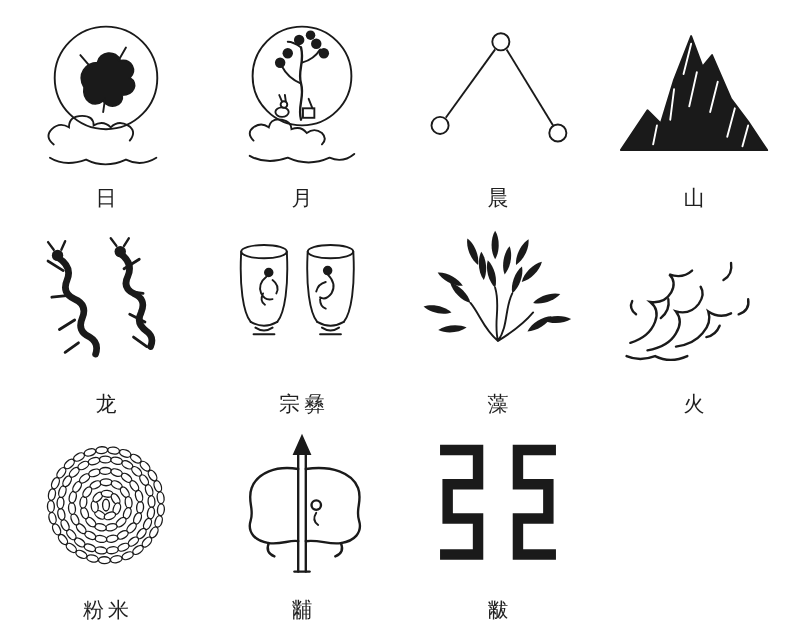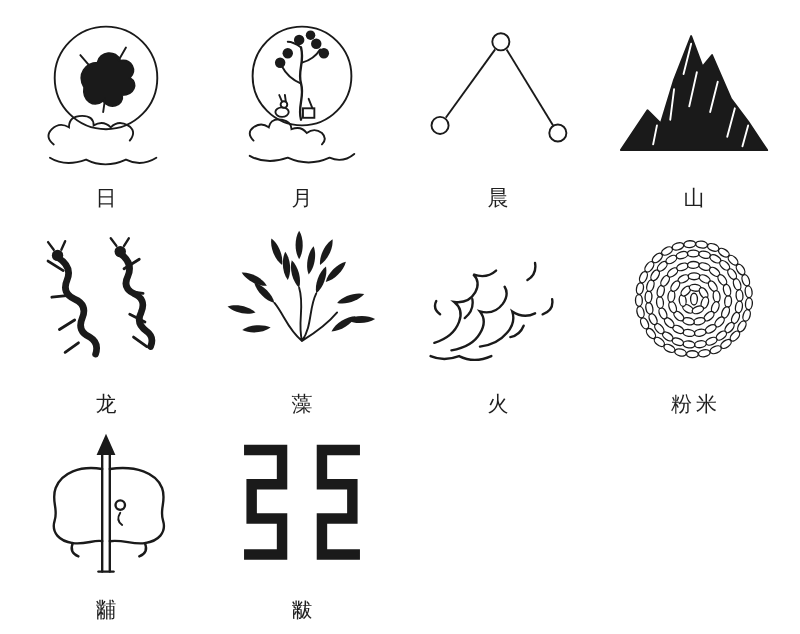--- a/index.html
+++ b/index.html
@@ -136,20 +136,39 @@
           <g stroke-width="2.5">
             <path d="M30,26 l-6,-8 M38,26 l4,-9 M96,22 l-6,-8 M104,22 l5,-8"></path>
           </g>
         </g>
       </svg>
     </div>
     <div class="label">龙</div>
   </div>
 
 
+  <div class="cell">
+    <div class="art">
+      <svg class="glyph" viewBox="0 0 170 160">
+        <g stroke="#1a1a1a" fill="none" stroke-width="2" stroke-linecap="round">
+          <ellipse cx="45" cy="28" rx="24" ry="7"></ellipse>
+          <path d="M21,28 C19,64 23,92 31,102 M69,28 C71,64 67,92 59,102"></path>
+          <path d="M31,102 q14,8 28,0 M36,108 q9,6 18,0 M34,115 h22"></path>
+          <circle cx="50" cy="50" r="4" fill="#1a1a1a"></circle>
+          <path d="M48,54 q-10,8 -6,18 q4,8 12,6 M44,72 q-4,8 2,12 M54,58 q8,6 4,14"></path>
+          <ellipse cx="115" cy="28" rx="24" ry="7"></ellipse>
+          <path d="M91,28 C89,64 93,92 101,102 M139,28 C141,64 137,92 129,102"></path>
+          <path d="M101,102 q14,8 28,0 M106,108 q9,6 18,0 M104,115 h22"></path>
+          <circle cx="112" cy="48" r="4" fill="#1a1a1a"></circle>
+          <path d="M112,52 q10,10 4,20 q-6,8 -12,4 M104,78 q0,8 6,10 M110,60 q-8,2 -10,10"></path>
+        </g>
+      </svg>
+    </div>
+    <div class="label">宗彝</div>
+  </div>
 
   <div class="cell">
     <div class="art">
       <svg class="glyph" viewBox="0 0 170 160">
         <g stroke="#1a1a1a" fill="none" stroke-width="2" stroke-linecap="round">
           <path d="M85,122 C80,102 88,86 82,66 M85,122 C96,106 92,88 100,72 M85,122 C70,110 66,94 56,82 M85,122 C98,114 112,104 122,92"></path>
         </g>
         <g fill="#1a1a1a" stroke="none">
           <path transform="translate(82,66) rotate(-15)" d="M0,0 C5,-8 5,-22 0,-30 C-5,-22 -5,-8 0,0 Z"></path>
           <path transform="translate(100,72) rotate(20)" d="M0,0 C5,-8 5,-22 0,-30 C-5,-22 -5,-8 0,0 Z"></path>

